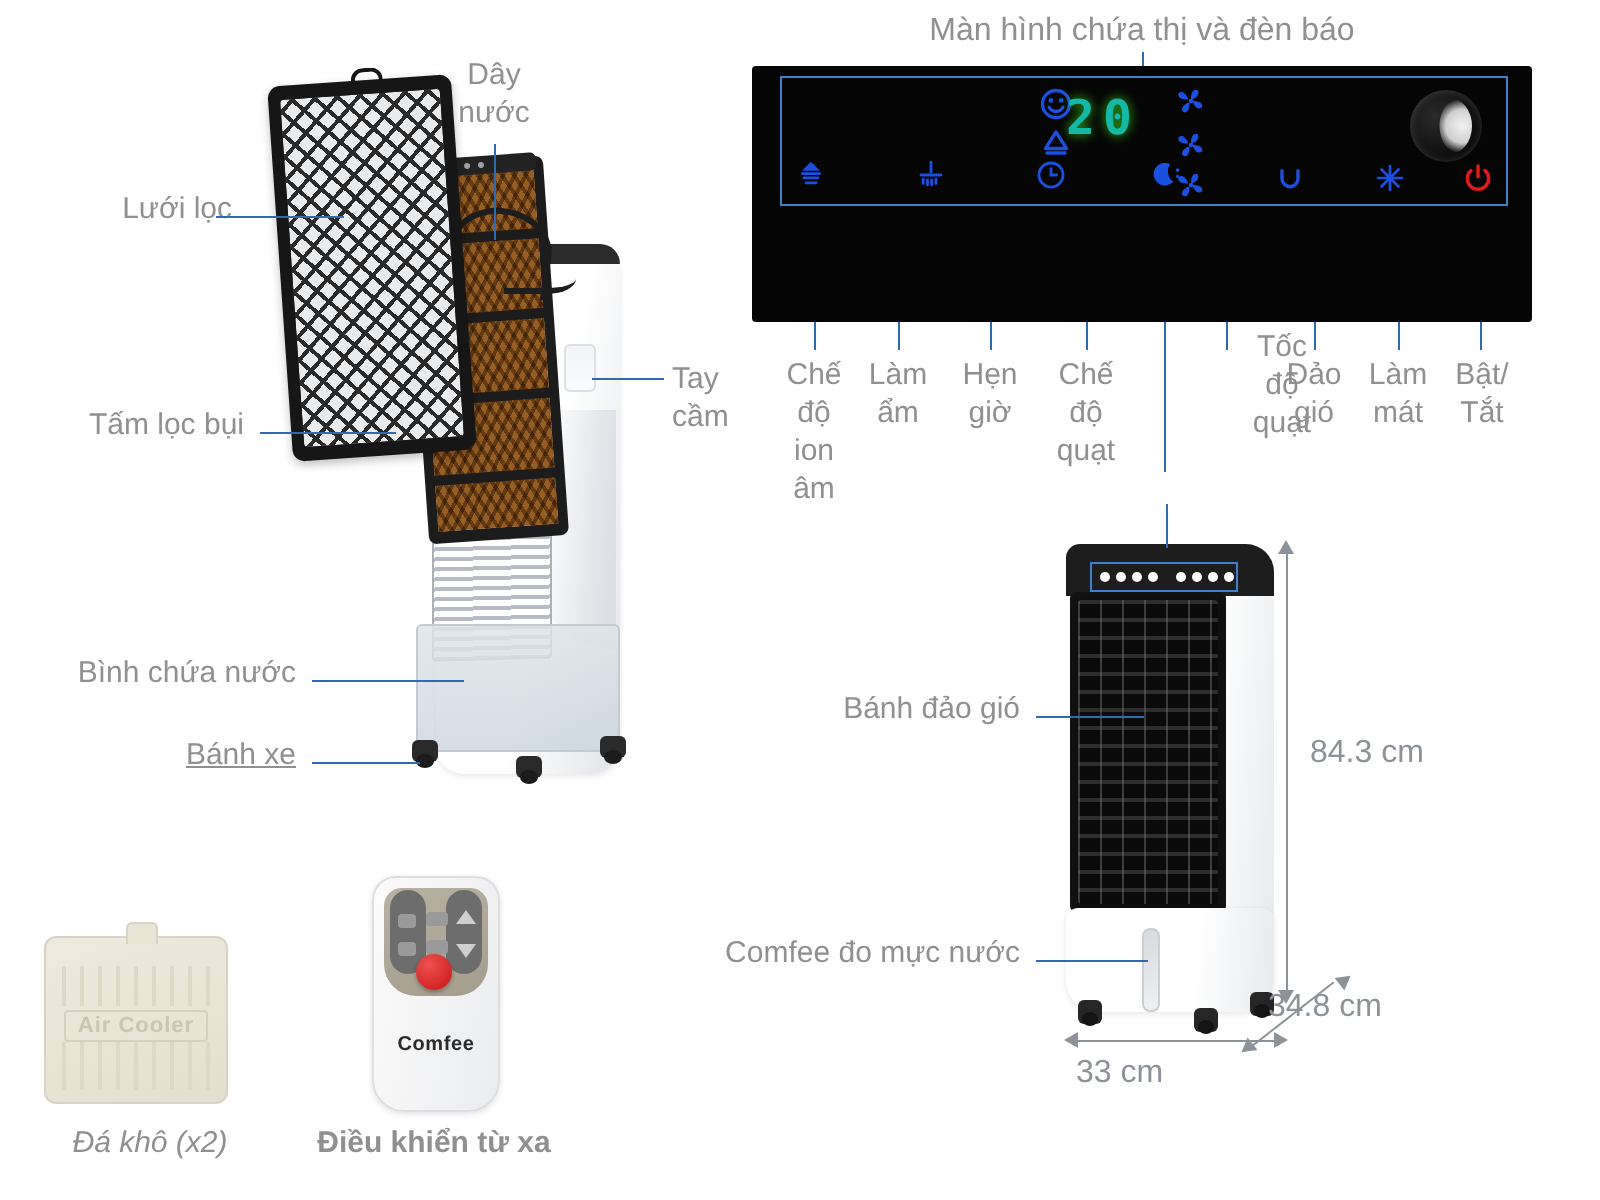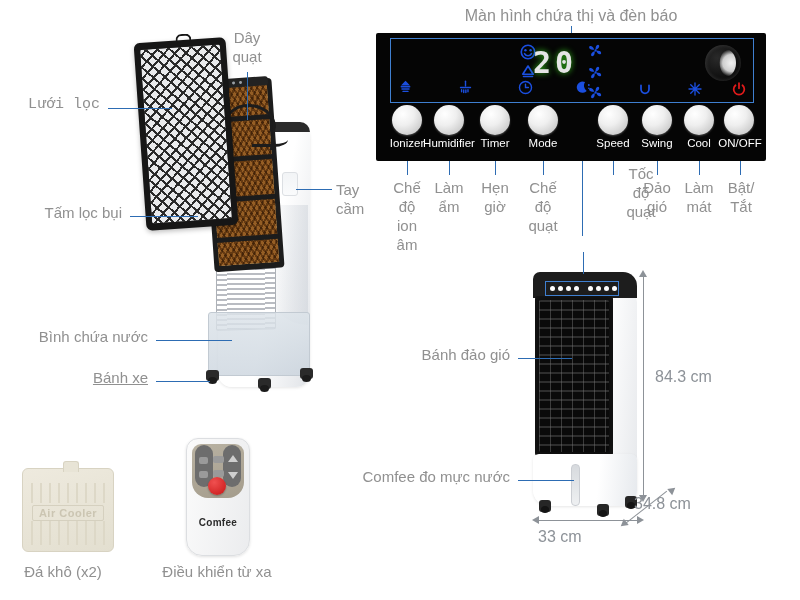--- a/index.html
+++ b/index.html
@@ -130,21 +130,21 @@
     background:#050505;border-radius:2px;
   }
   #displayBox{
     position:absolute;left:14px;top:5px;width:362px;height:63px;
     border:1px solid #3f7fd0;
   }
   .ind{position:absolute;}
   .digits{
     position:absolute;left:142px;top:6px;
     font-family:"DejaVu Sans Mono","Liberation Mono",monospace;
-    font-size:30px;letter-spacing:4px;color:#e5e5e5;font-weight:bold;
+    font-size:24px;letter-spacing:4px;color:#14b8a6;font-weight:bold;
     text-shadow:0 0 6px rgba(60,219,30,.85);
   }
   .moon-dial{
     position:absolute;right:12px;top:6px;width:36px;height:36px;border-radius:50%;
     background:radial-gradient(circle at 34% 36%,#2a2a2a,#0a0a0a 72%);
     box-shadow:inset 0 0 4px rgba(255,255,255,.18);
   }
   .moon-dial:after{
     content:"";position:absolute;left:9px;top:4px;width:22px;height:28px;
     border-radius:50%;
@@ -304,28 +304,28 @@
 
   <div class="cord"></div>
   <div class="cord2"></div>
 
   <div class="filter-frame">
     <div class="filter-clip"></div>
     <div class="filter-mesh"></div>
   </div>
 </div>
 
-<div class="lbl r" style="left:10px;top:95px;width:90px;font-family:Liberation Mono, monospace;">Lưới lọc</div>
+<div class="lbl r" style="left:26px;top:95px;width:90px;">Lưới lọc</div>
 <div class="lead h" style="left:108px;top:108px;width:64px;"></div>
 
 <div class="lbl r" style="left:0px;top:203px;width:122px;">Tấm lọc bụi</div>
 <div class="lead h" style="left:130px;top:216px;width:68px;"></div>
 
 <div class="lbl c" style="left:218px;top:28px;width:58px;">Dây
-quạt</div>
+nước</div>
 <div class="lead v" style="left:247px;top:72px;height:48px;"></div>
 
 <div class="lbl" style="left:336px;top:180px;width:50px;">Tay
 cầm</div>
 <div class="lead h" style="left:296px;top:189px;width:36px;"></div>
 
 <div class="lbl r" style="left:8px;top:327px;width:140px;">Bình chứa nước</div>
 <div class="lead h" style="left:156px;top:340px;width:76px;"></div>
 
 <div class="lbl r" style="left:28px;top:368px;width:120px;text-decoration:underline;">Bánh xe</div>
@@ -420,39 +420,20 @@
       <circle cx="12" cy="12" r="2.6" fill="#1b4fe0"></circle>
     </svg>
     <svg class="ind" style="left:340px;top:42px;" width="16" height="16" viewBox="0 0 24 24">
       <path d="M12 3 V11" stroke="#e01b1b" stroke-width="2.6" stroke-linecap="round"></path>
       <path d="M6.8 6.4a8 8 0 1 0 10.4 0" fill="none" stroke="#e01b1b" stroke-width="2.6" stroke-linecap="round"></path>
     </svg>
   </div>
 
   <div class="panel-div"></div>
 
-  <div class="btn-row">
-    <div class="btn" style="left:16px;top:2px;"></div>
-    <div class="btn" style="left:58px;top:2px;"></div>
-    <div class="btn" style="left:104px;top:2px;"></div>
-    <div class="btn" style="left:152px;top:2px;"></div>
-    <div class="btn" style="left:222px;top:2px;"></div>
-    <div class="btn" style="left:266px;top:2px;"></div>
-    <div class="btn" style="left:308px;top:2px;"></div>
-    <div class="btn" style="left:348px;top:2px;"></div>
-
-    <div class="btn-lbl" style="left:31px;">Ionizer</div>
-    <div class="btn-lbl" style="left:73px;">Humidifier</div>
-    <div class="btn-lbl" style="left:119px;">Timer</div>
-    <div class="btn-lbl" style="left:167px;">Mode</div>
-    <div class="btn-lbl" style="left:237px;">Speed</div>
-    <div class="btn-lbl" style="left:281px;">Swing</div>
-    <div class="btn-lbl" style="left:323px;">Cool</div>
-    <div class="btn-lbl" style="left:364px;">ON/OFF</div>
-  </div>
 </div>
 
 <div class="lead v" style="left:407px;top:161px;height:14px;"></div>
 <div class="lead v" style="left:449px;top:161px;height:14px;"></div>
 <div class="lead v" style="left:495px;top:161px;height:14px;"></div>
 <div class="lead v" style="left:543px;top:161px;height:14px;"></div>
 <div class="lead v" style="left:582px;top:161px;height:75px;"></div>
 <div class="lead v" style="left:613px;top:161px;height:14px;"></div>
 <div class="lead v" style="left:657px;top:161px;height:14px;"></div>
 <div class="lead v" style="left:699px;top:161px;height:14px;"></div>
@@ -523,28 +504,28 @@
 <div class="arrow a-rt" style="left:669px;top:486px;transform:rotate(-38deg);"></div>
 <div class="arrow a-lf" style="left:620px;top:520px;transform:rotate(-38deg);"></div>
 <div class="dim-txt" style="left:634px;top:495px;">34.8 cm</div>
 
 <div id="icepack">
   <div class="ice-cap"></div>
   <div class="ice-ribs-t"></div>
   <div class="ice-txt">Air Cooler</div>
   <div class="ice-ribs-b"></div>
 </div>
-<div class="lbl c" style="left:8px;top:562px;width:110px;">Đá khô (x2)</div>
+<div class="lbl c" style="left:20px;top:562px;width:110px;font-style:italic;">Đá khô (x2)</div>
 
 <div id="remote">
   <div class="rm-top"></div>
   <div class="rm-wing" style="left:8px;"></div>
   <div class="rm-wing" style="left:36px;"></div>
   <div class="rm-sq" style="left:12px;top:18px;"></div>
   <div class="rm-sq" style="left:12px;top:32px;"></div>
   <div class="rm-sq" style="left:26px;top:17px;width:11px;"></div>
   <div class="rm-sq" style="left:26px;top:31px;width:11px;"></div>
   <div class="rm-tri" style="left:41px;top:16px;border-bottom:7px solid #cfcfcf;"></div>
   <div class="rm-tri" style="left:41px;top:33px;border-top:7px solid #cfcfcf;"></div>
   <div class="rm-pow"></div>
   <div class="rm-brand">Comfee</div>
 </div>
-<div class="lbl c" style="left:152px;top:562px;width:130px;">Điều khiển từ xa</div>
+<div class="lbl c" style="left:152px;top:562px;width:130px;font-weight:bold;">Điều khiển từ xa</div>
 
 </body></html>

